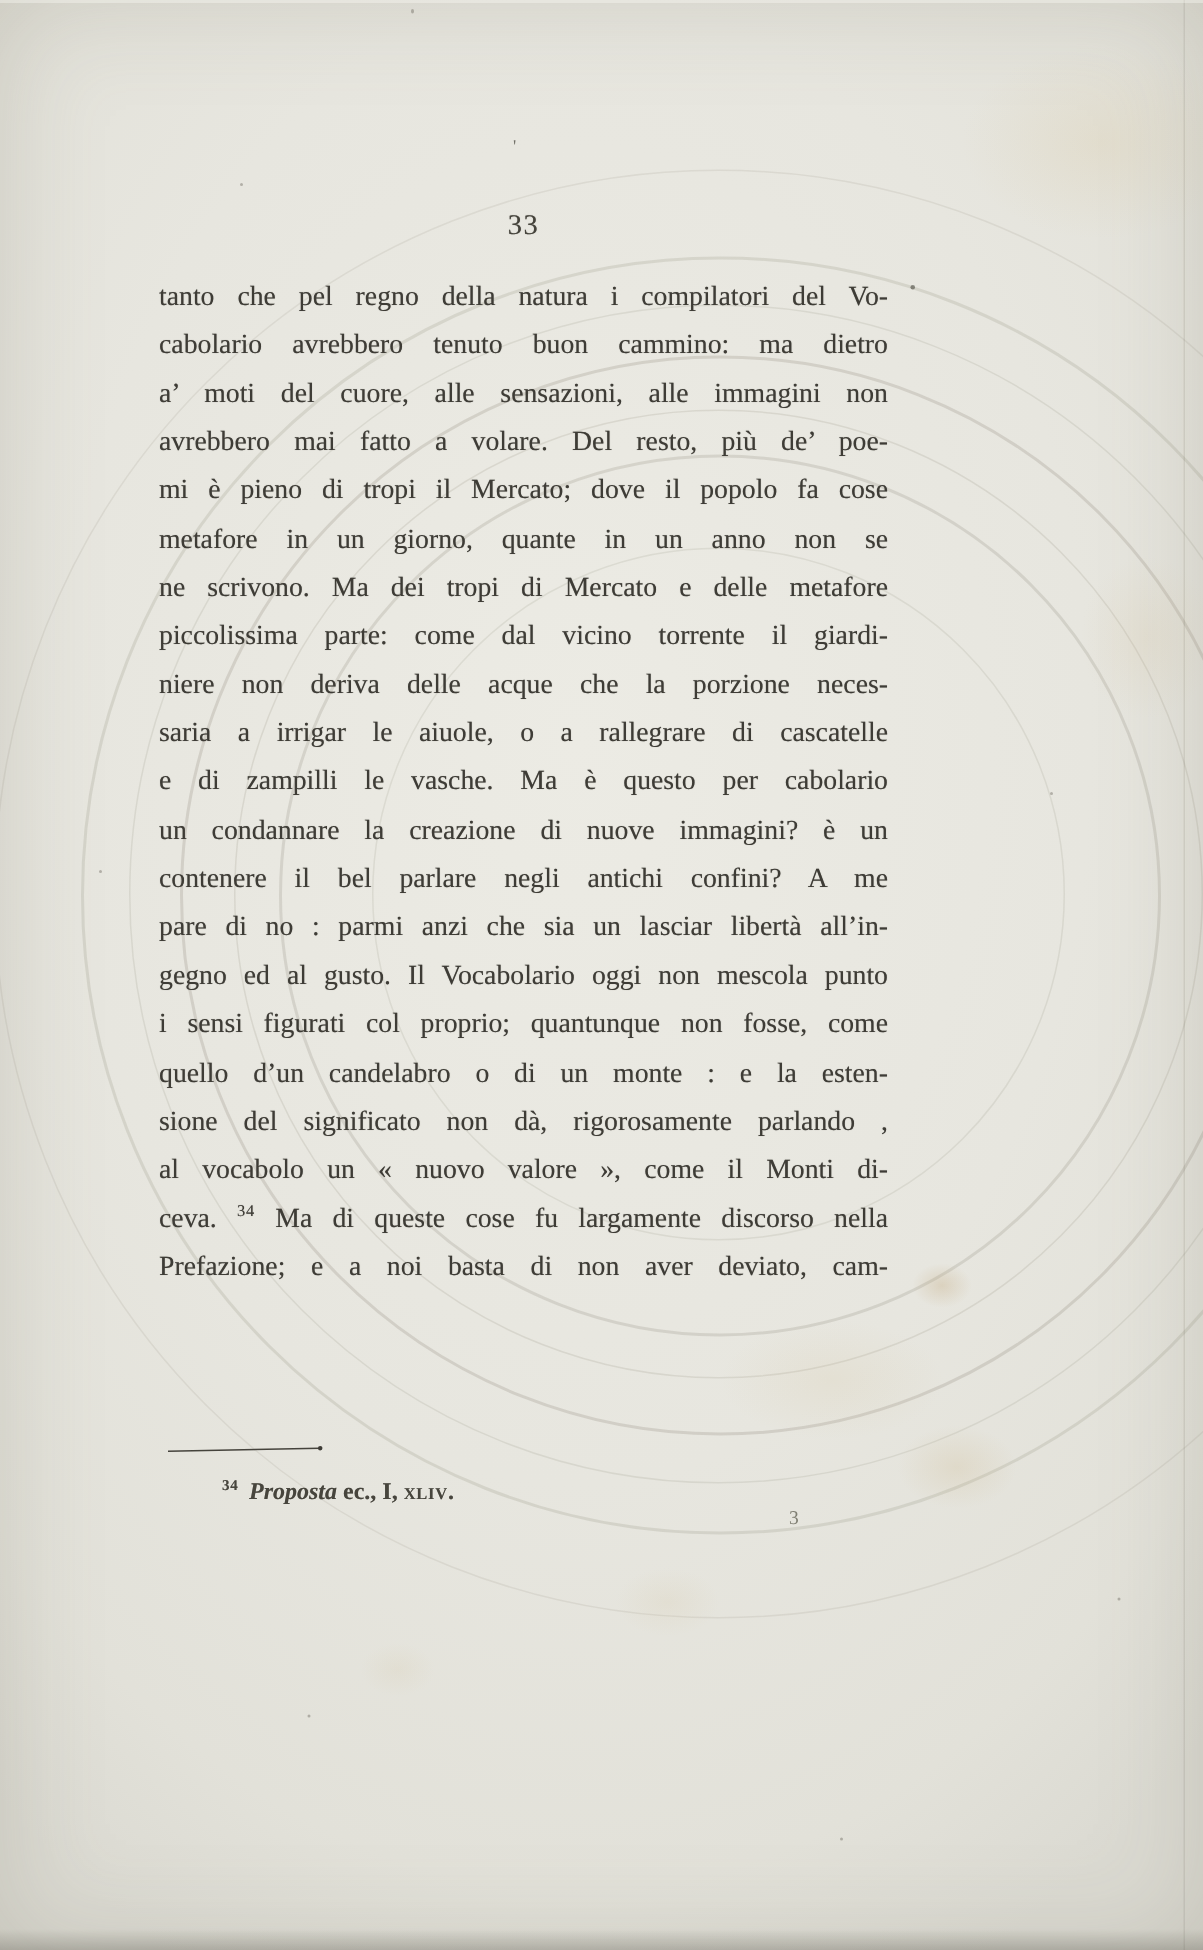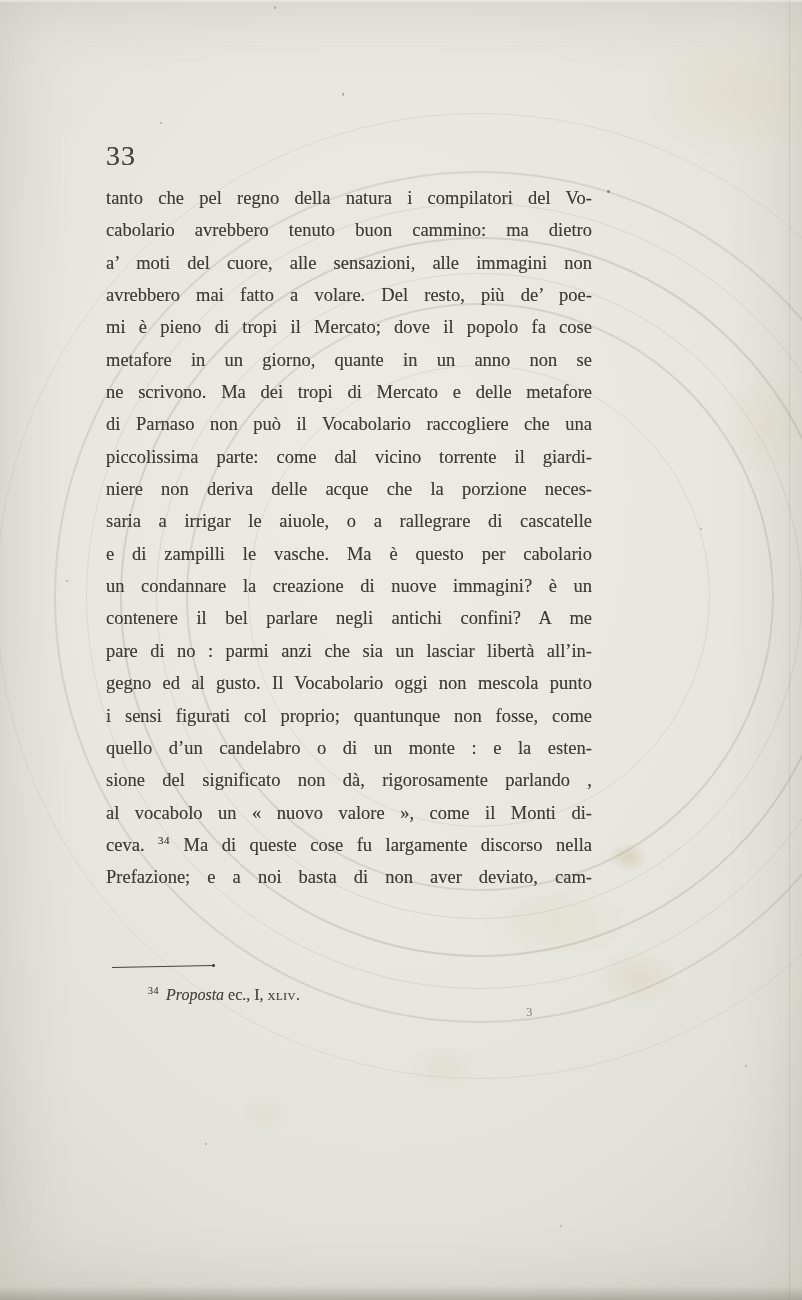--- a/index.html
+++ b/index.html
@@ -34,21 +34,22 @@
   .ring {
     position: absolute; border-radius: 50%;
     pointer-events: none;
   }
 
   .stain { position: absolute; border-radius: 50%; pointer-events: none; }
   .speck { position: absolute; border-radius: 50%; background: rgba(80,75,65,0.35); pointer-events: none; }
 
   .pagenum {
     position: absolute; left: 106px; top: 140px; width: 486px;
-    font-size: 28px; letter-spacing: 1px;
+    text-align: center;
+    font-size: 19px; letter-spacing: 1px;
     color: #45433b;
     text-shadow: 0 0 0.5px rgba(62,60,54,0.55);
   }
 
   .textblock {
     position: absolute; left: 106px; top: 182px; width: 486px;
     color: #3e3c36;
     font-size: 18.5px;
     text-shadow: 0 0 0.5px rgba(62,60,54,0.5);
   }
@@ -68,20 +69,21 @@
     background: #45433c; transform: rotate(-1.2deg);
   }
   .fnsep::after {
     content: ""; position: absolute; right: -2px; top: -1px;
     width: 3px; height: 3px; border-radius: 50%; background: #3e3c36;
   }
   .footnote {
     position: absolute; left: 148px; top: 986px;
     font-size: 16px; color: #47453d;
     text-shadow: 0 0 0.4px rgba(62,60,54,0.45);
+    font-weight: bold;
   }
   .footnote .sup { font-size: 10px; margin-right: 7px; }
 
   .signature {
     position: absolute; left: 526px; top: 1004px;
     font-size: 13px; color: #6e6d60; opacity: 0.85;
     letter-spacing: 1px;
   }
   .stray-dot {
     position: absolute; left: 607px; top: 190px;
@@ -131,21 +133,20 @@
   <div class="stray-dot"></div>
 
   <div class="textblock">
     <div class="line">tanto che pel regno della natura i compilatori del Vo-</div>
     <div class="line">cabolario avrebbero tenuto buon cammino: ma dietro</div>
     <div class="line">a’ moti del cuore, alle sensazioni, alle immagini non</div>
     <div class="line">avrebbero mai fatto a volare. Del resto, più de’ poe-</div>
     <div class="line">mi è pieno di tropi il Mercato; dove il popolo fa cose</div>
     <div class="line">metafore in un giorno, quante in un anno non se</div>
     <div class="line">ne scrivono. Ma dei tropi di Mercato e delle metafore</div>
-    <div class="line">di Parnaso non può il Vocabolario raccogliere che una</div>
     <div class="line">piccolissima parte: come dal vicino torrente il giardi-</div>
     <div class="line">niere non deriva delle acque che la porzione neces-</div>
     <div class="line">saria a irrigar le aiuole, o a rallegrare di cascatelle</div>
     <div class="line">e di zampilli le vasche. Ma è questo per cabolario</div>
     <div class="line">un condannare la creazione di nuove immagini? è un</div>
     <div class="line">contenere il bel parlare negli antichi confini? A me</div>
     <div class="line">pare di no : parmi anzi che sia un lasciar libertà all’in-</div>
     <div class="line">gegno ed al gusto. Il Vocabolario oggi non mescola punto</div>
     <div class="line">i sensi figurati col proprio; quantunque non fosse, come</div>
     <div class="line">quello d’un candelabro o di un monte : e la esten-</div>

